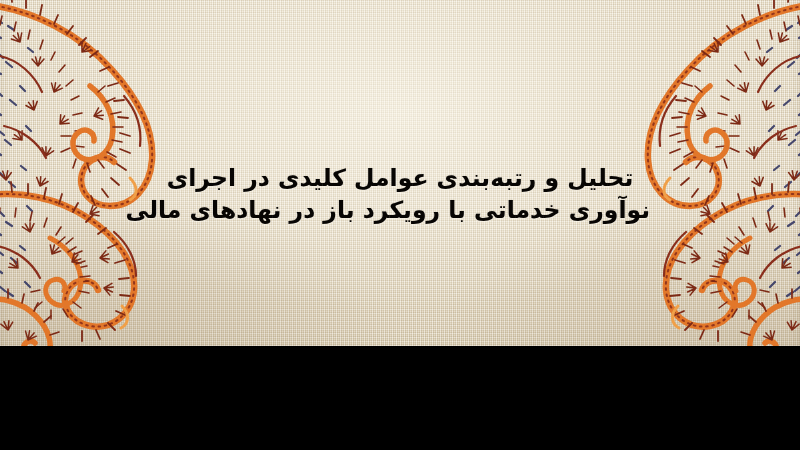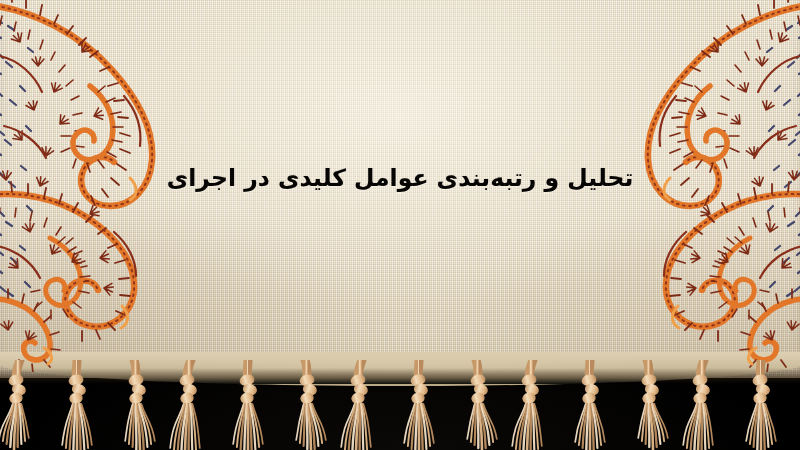--- a/index.html
+++ b/index.html
@@ -1,21 +1,21 @@
 <!DOCTYPE html>
 <html lang="fa" dir="rtl"><head>
 <meta charset="utf-8">
 <title>Pateh Embroidery Title Card</title>
 <style>
   html,body{margin:0;padding:0;background:#000;}
   *{box-sizing:border-box;}
 
   #stage{
     position:relative;
-    width:800px;height:450px;
+    width:800px;height:346px;
     overflow:hidden;
     background:#000000;
     font-family:"DejaVu Sans","Liberation Sans",sans-serif;
   }
 
   
   .backdrop{
     position:absolute;inset:0;
     background:
       radial-gradient(ellipse 70% 40% at 50% 100%, #0b0907 0%, #000 70%),
@@ -345,20 +345,21 @@
           <path d="M136 178 C144 186, 144 196, 136 200"></path>
           <path d="M128 306 C136 314, 135 324, 127 328"></path>
           <path d="M50 348 C58 352, 60 360, 54 364"></path>
         </g>
       </g>
     </svg>
   </div>
 
   <div class="title-block">
     <span class="title-line">تحلیل و رتبه‌بندی عوامل کلیدی در اجرای</span>
+    <span class="title-line">نوآوری خدماتی با رویکرد باز در نهادهای مالی</span>
   </div>
 
   <div class="fringe">
       <div class="tassel" style="left: -2px;">
         <svg width="44" height="90" viewBox="0 0 44 90">
           <defs>
             <linearGradient id="tg0" x1="0" y1="0" x2="1" y2="0">
               <stop offset="0%" stop-color="#c79968"></stop>
               <stop offset="38%" stop-color="#f3dcbb"></stop>
               <stop offset="72%" stop-color="#e3b98a"></stop>

